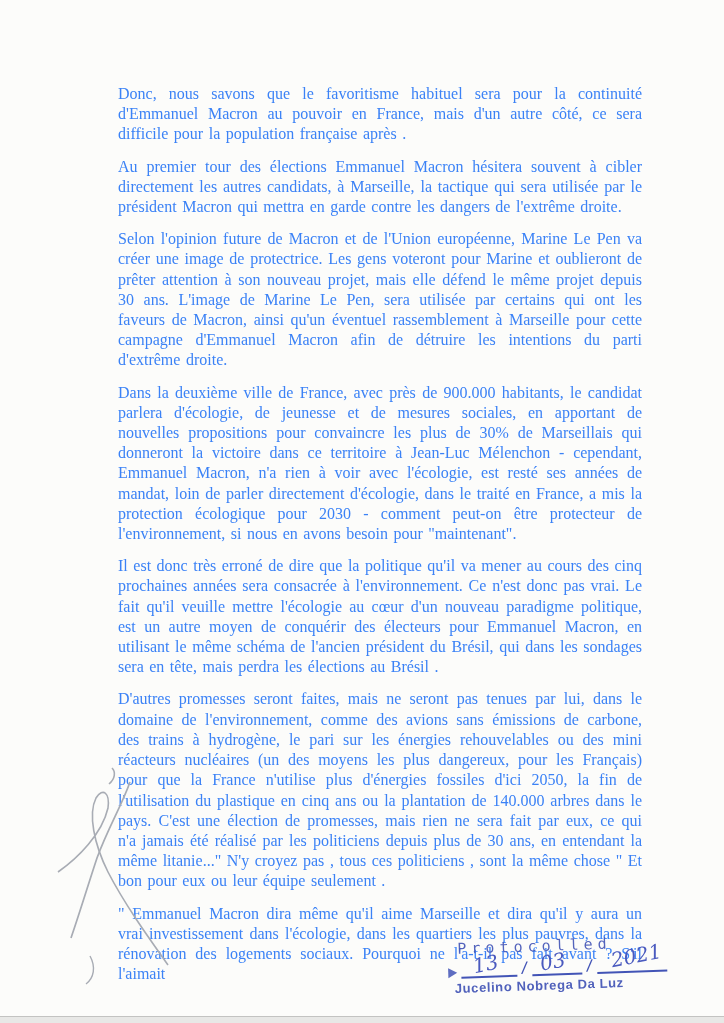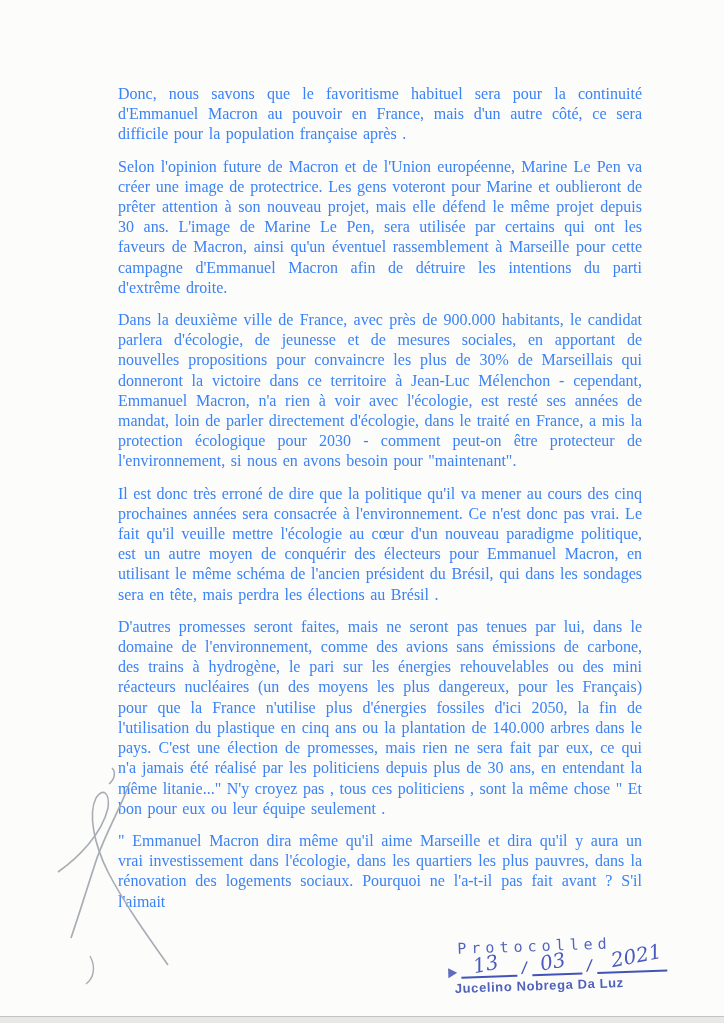--- a/index.html
+++ b/index.html
@@ -118,20 +118,21 @@
     border-top: 1px solid #c3c3c1;
   }
 </style>
 </head>
 <body>
 
 <div class="page">
 
   <div class="text-block">
     <p>Donc, nous savons que le favoritisme habituel sera pour la continuité d'Emmanuel Macron au pouvoir en France, mais d'un autre côté, ce sera difficile pour la population française après .</p>
+    <p>Au premier tour des élections Emmanuel Macron hésitera souvent à cibler directement les autres candidats, à Marseille, la tactique qui sera utilisée par le président Macron qui mettra en garde contre les dangers de l'extrême droite.</p>
     <p>Selon l'opinion future de Macron et de l'Union européenne, Marine Le Pen va créer une image de protectrice. Les gens voteront pour Marine et oublieront de prêter attention à son nouveau projet, mais elle défend le même projet depuis 30 ans. L'image de Marine Le Pen, sera utilisée par certains qui ont les faveurs de Macron, ainsi qu'un éventuel rassemblement à Marseille pour cette campagne d'Emmanuel Macron afin de détruire les intentions du parti d'extrême droite.</p>
     <p>Dans la deuxième ville de France, avec près de 900.000 habitants, le candidat parlera d'écologie, de jeunesse et de mesures sociales, en apportant de nouvelles propositions pour convaincre les plus de 30% de Marseillais qui donneront la victoire dans ce territoire à Jean-Luc Mélenchon - cependant, Emmanuel Macron, n'a rien à voir avec l'écologie, est resté ses années de mandat, loin de parler directement d'écologie, dans le traité en France, a mis la protection écologique pour 2030 - comment peut-on être protecteur de l'environnement, si nous en avons besoin pour "maintenant".</p>
     <p>Il est donc très erroné de dire que la politique qu'il va mener au cours des cinq prochaines années sera consacrée à l'environnement. Ce n'est donc pas vrai.  Le fait qu'il veuille mettre l'écologie au cœur d'un nouveau paradigme politique, est un autre moyen de conquérir des électeurs pour Emmanuel Macron, en utilisant le même schéma de l'ancien président du Brésil, qui dans les sondages sera en tête, mais perdra les élections au Brésil .</p>
     <p>D'autres promesses seront faites, mais ne seront pas tenues par lui, dans le domaine de l'environnement, comme des avions sans émissions de carbone, des trains à hydrogène, le pari sur les énergies rehouvelables ou des mini réacteurs nucléaires (un des moyens les plus dangereux, pour les Français) pour que la France n'utilise plus d'énergies fossiles d'ici 2050, la fin de l'utilisation du plastique en cinq ans ou la plantation de 140.000 arbres dans le pays. C'est une élection de promesses, mais rien ne sera fait par eux, ce qui n'a jamais été réalisé par les politiciens depuis plus de 30 ans, en entendant la même litanie..." N'y croyez pas , tous ces politiciens , sont la même chose " Et bon pour eux ou leur équipe seulement .</p>
     <p>" Emmanuel Macron dira même qu'il aime Marseille et dira qu'il y aura un vrai investissement dans l'écologie, dans les quartiers les plus pauvres, dans la rénovation des logements sociaux.  Pourquoi ne l'a-t-il pas fait avant ?   S'il l'aimait</p>
   </div>
 
   <svg class="signature" width="135" height="245" viewBox="0 0 135 245" fill="none">
 
     <path d="M62,8 C66,12 65,19 59,24" stroke="#a8acb4" stroke-width="1.6" fill="none"></path>

